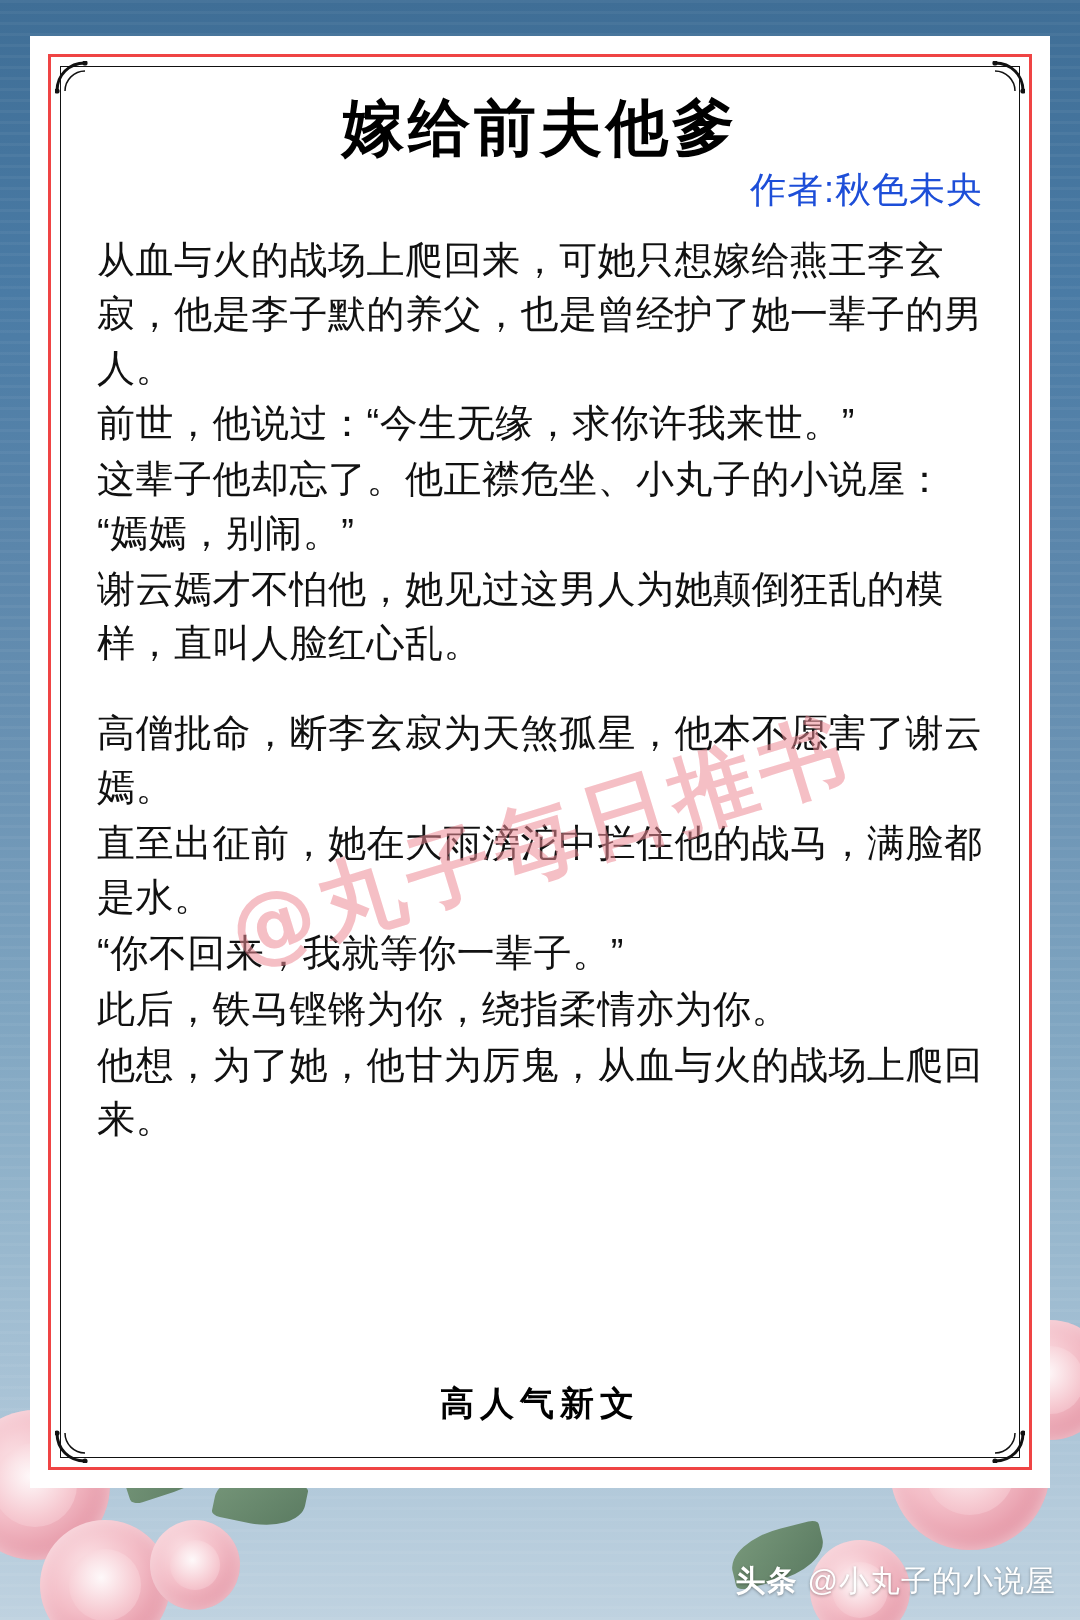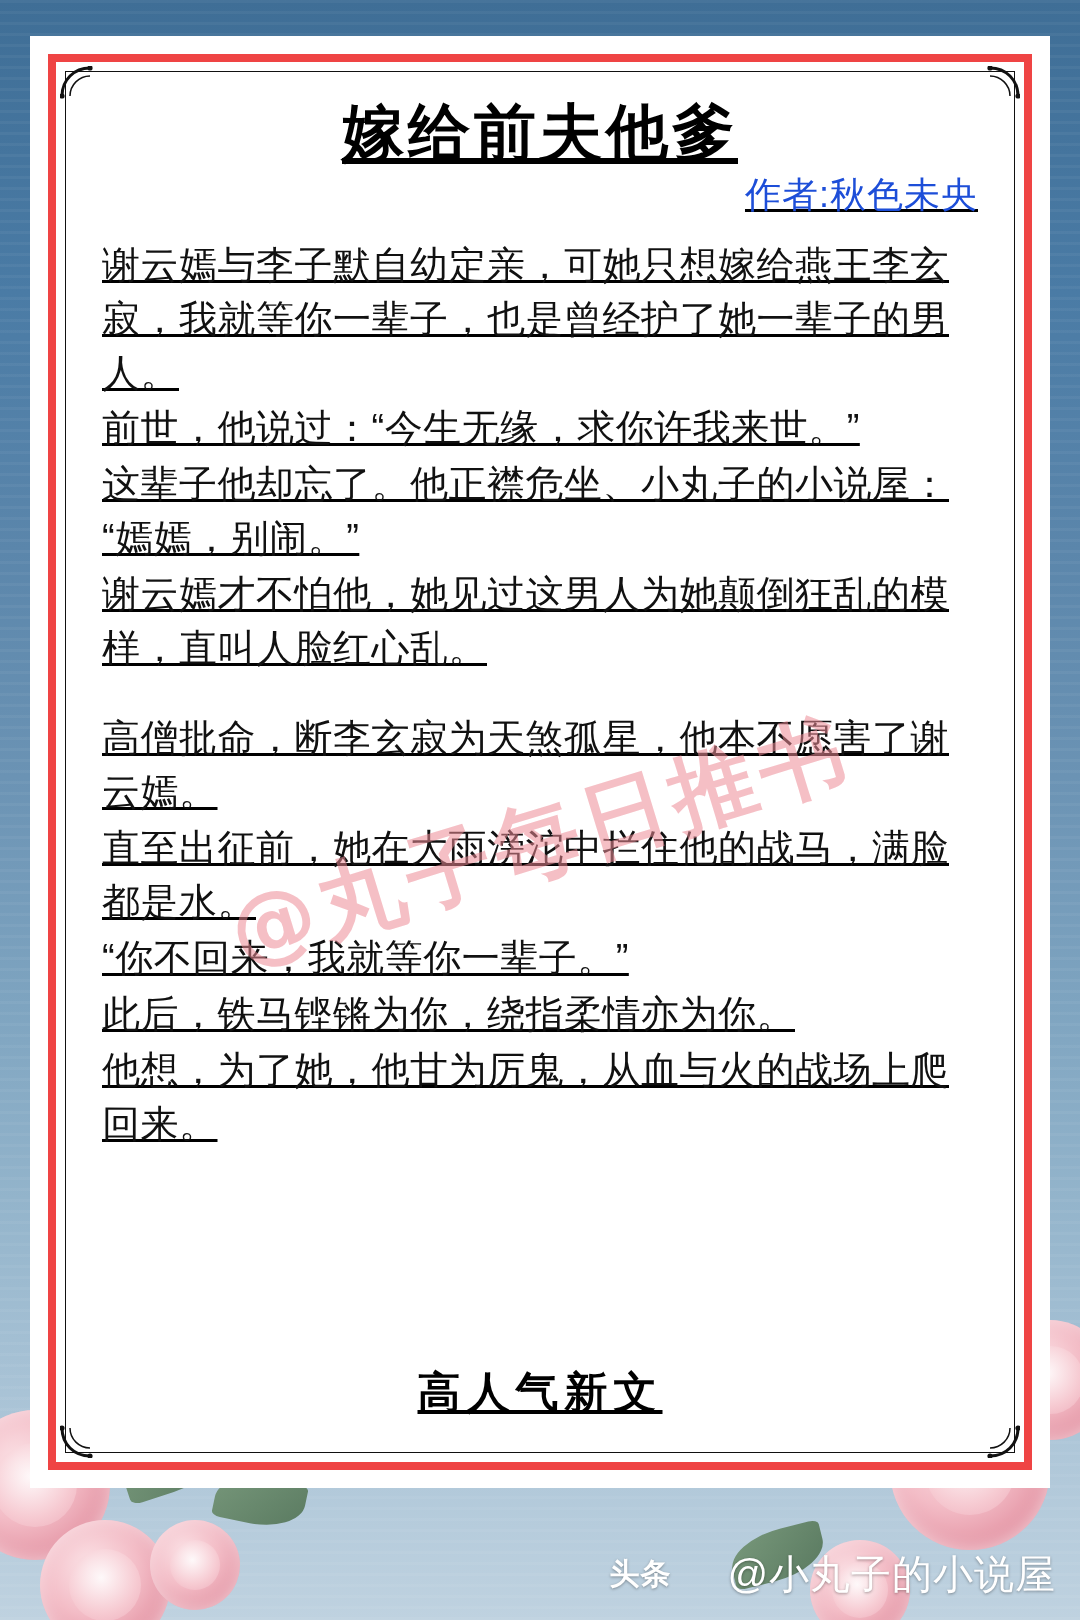--- a/index.html
+++ b/index.html
@@ -77,23 +77,22 @@
     height: 1452px;
     background: #ffffff;
     box-sizing: border-box;
     padding: 18px;
   }
   .card-inner-border {
     position: relative;
     width: 100%;
     height: 100%;
     box-sizing: border-box;
-    border: 8px solid #ef4444;
+    border: 3px solid #ef4444;
     padding: 26px 46px 26px 46px;
-    text-decoration: underline;
   }
   .card-inner-border::before {
     content: "";
     position: absolute;
     left: 9px; right: 9px; top: 9px; bottom: 9px;
     border: 1px solid #111111;
     pointer-events: none;
   }
 
   
@@ -150,21 +149,21 @@
   .body-text p.spacer {
     height: 34px;
     margin: 0;
   }
 
   .footer-tag {
     margin-top: auto;
     text-align: center;
     font-family: "DejaVu Serif", "Liberation Serif", serif;
     font-weight: 700;
-    font-size: 43px;
+    font-size: 34px;
     letter-spacing: 6px;
     color: #000000;
     padding-bottom: 14px;
   }
 
   .watermark {
     position: absolute;
     left: 50%;
     top: 52%;
     transform: translate(-50%, -50%) rotate(-17deg);
@@ -188,25 +187,24 @@
     z-index: 4;
   }
   .source-label {
     font-size: 30px;
     color: #ffffff;
     font-weight: 700;
     letter-spacing: 1px;
     text-shadow: 0 1px 3px rgba(0,0,0,.35);
   }
   .source-account {
-    font-size: 40px;
+    font-size: 30px;
     color: #ffffff;
     letter-spacing: 1px;
     text-shadow: 0 1px 3px rgba(0,0,0,.35);
-    margin-left: 46px;
   }
 </style>
 </head>
 <body>
 
 <div class="poster">
   <div class="water-stripes"></div>
 
   <div class="flower f1"></div>
   <div class="flower f2"></div>
@@ -253,21 +251,21 @@
           <circle cx="30" cy="2" r="2.6" fill="#111"></circle>
           <circle cx="2" cy="30" r="2.6" fill="#111"></circle>
         </svg>
       </div>
 
       <div class="content">
         <div class="title">嫁给前夫他爹</div>
         <div class="author">作者:秋色未央</div>
 
         <div class="body-text">
-          <p>谢云嫣与李子默自幼定亲，可她只想嫁给燕王李玄寂，我就等你一辈子，也是曾经护了她一辈子的男人。</p>
+          <p>从血与火的战场上爬回来，可她只想嫁给燕王李玄寂，他是李子默的养父，也是曾经护了她一辈子的男人。</p>
           <p>前世，他说过：“今生无缘，求你许我来世。”</p>
           <p>这辈子他却忘了。他正襟危坐、小丸子的小说屋：“嫣嫣，别闹。”</p>
           <p>谢云嫣才不怕他，她见过这男人为她颠倒狂乱的模样，直叫人脸红心乱。</p>
           <p class="spacer"></p>
           <p>高僧批命，断李玄寂为天煞孤星，他本不愿害了谢云嫣。</p>
           <p>直至出征前，她在大雨滂沱中拦住他的战马，满脸都是水。</p>
           <p>“你不回来，我就等你一辈子。”</p>
           <p>此后，铁马铿锵为你，绕指柔情亦为你。</p>
           <p>他想，为了她，他甘为厉鬼，从血与火的战场上爬回来。</p>
         </div>

